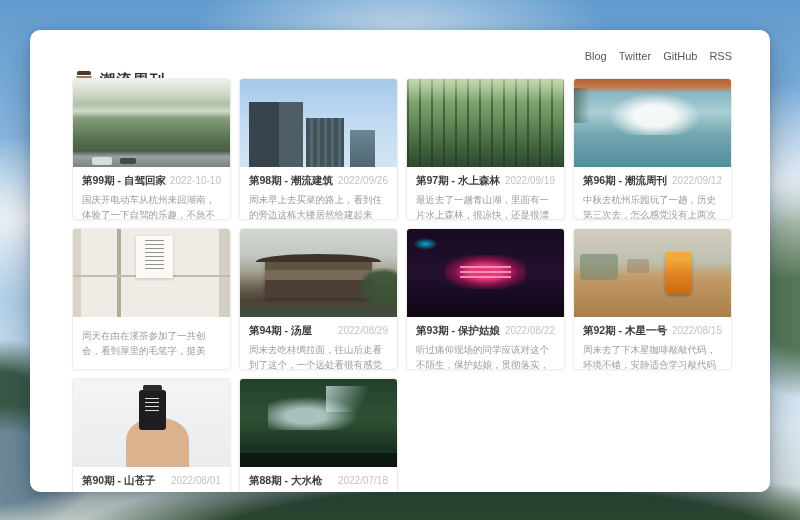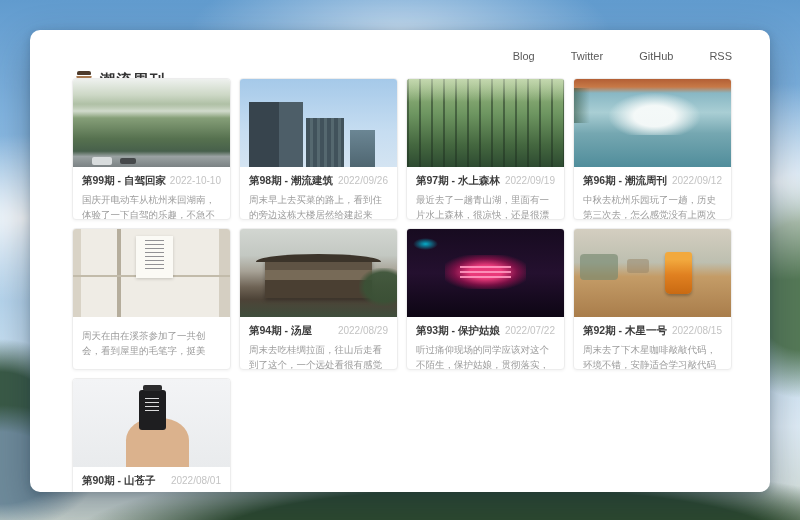--- a/index.html
+++ b/index.html
@@ -20,21 +20,21 @@
     position:absolute;left:30px;top:30px;width:740px;height:462px;
     background:#fff;border-radius:10px;overflow:hidden;
     box-shadow:0 18px 40px rgba(25,45,65,.38),0 2px 8px rgba(25,45,65,.22);
   }
   .header{position:absolute;left:46px;right:38px;top:13px;height:26px;display:flex;align-items:center;justify-content:space-between;}
   .brand{display:flex;align-items:center;gap:8px;margin-top:48px;}
   .cup{width:16px;height:18px;}
   .cup-lid{width:14px;height:4px;background:#4e3b2c;border-radius:2px 2px 1px 1px;margin:0 auto;}
   .cup-body{width:16px;height:13px;margin-top:1px;background:linear-gradient(180deg,#a87a52 0 30%,#ece2d2 30% 62%,#7d4f31 62%);clip-path:polygon(2% 0,98% 0,82% 100%,18% 100%);}
   .brand-title{font-size:15px;font-weight:bold;color:#333;letter-spacing:1.5px;}
-  .nav{display:flex;gap:36px;}
+  .nav{display:flex;gap:12px;}
   .nav span{font-size:11px;color:#595959;cursor:pointer;}
   .grid{position:absolute;left:42px;top:48px;width:660px;display:grid;grid-template-columns:repeat(4,159px);grid-auto-rows:142px;gap:8px;}
   .card{background:#fff;border:1px solid #ededed;border-radius:4px;overflow:hidden;box-shadow:0 1px 3px rgba(0,0,0,.05);}
   .thumb{position:relative;height:88px;overflow:hidden;}
   .ph{position:absolute;}
   .card-body{padding:7px 9px 0;}
   .card-head{display:flex;justify-content:space-between;align-items:baseline;}
   .card-title{font-size:10.5px;font-weight:bold;color:#3c3c3c;margin:0;white-space:nowrap;}
   .card-date{font-size:10px;color:#c3c3c3;white-space:nowrap;}
   .card-excerpt{margin:4px 0 0;font-size:9.5px;color:#9c9c9c;line-height:15px;max-height:30px;overflow:hidden;}
@@ -148,21 +148,21 @@
 
   <article class="card">
     <div class="thumb" style="background: linear-gradient(rgb(23, 11, 32) 0%, rgb(36, 16, 47) 50%, rgb(13, 6, 20) 100%);">
           <div class="ph" style="left: 24%; top: 30%; width: 52%; height: 38%; background: radial-gradient(rgba(255, 62, 130, 0.9) 0px, rgba(255, 62, 130, 0.9) 28%, rgba(255, 20, 110, 0.4) 55%, rgba(255, 20, 110, 0) 80%);"></div>
           <div class="ph" style="left: 34%; top: 42%; width: 32%; height: 16%; background: repeating-linear-gradient(rgba(255, 150, 190, 0.9) 0px, rgba(255, 150, 190, 0.9) 2px, rgba(0, 0, 0, 0) 2px, rgba(0, 0, 0, 0) 5px);"></div>
           <div class="ph" style="left: 4%; top: 10%; width: 16%; height: 14%; background: radial-gradient(rgba(0, 225, 255, 0.75), rgba(0, 225, 255, 0) 70%);"></div>
         </div>
     <div class="card-body">
       <div class="card-head">
         <h3 class="card-title">第93期 - 保护姑娘</h3>
-        <span class="card-date">2022/07/22</span>
+        <span class="card-date">2022/08/22</span>
       </div>
       <p class="card-excerpt">听过痛仰现场的同学应该对这个不陌生，保护姑娘，贯彻落实，高虎这一群人看着老了，但是...</p>
     </div>
   </article>
 
   <article class="card">
     <div class="thumb" style="background: linear-gradient(rgb(212, 206, 192) 0%, rgb(189, 191, 176) 38%, rgb(196, 156, 103) 54%, rgb(169, 125, 75) 100%);">
           <div class="ph" style="left: 4%; top: 28%; width: 24%; height: 30%; background: rgba(118, 136, 112, 0.65); border-radius: 4px;"></div>
           <div class="ph" style="left: 34%; top: 34%; width: 14%; height: 16%; background: rgba(150, 130, 100, 0.5); border-radius: 3px;"></div>
           <div class="ph" style="left: 58%; top: 26%; width: 17%; height: 48%; background: linear-gradient(rgb(242, 169, 62) 0px, rgb(242, 169, 62) 18%, rgb(224, 128, 32) 55%, rgb(201, 106, 18) 100%); border-radius: 3px 3px 5px 5px; box-shadow: rgba(0, 0, 0, 0.25) 0px 2px 3px;"></div>
@@ -187,15 +187,29 @@
     <div class="card-body">
       <div class="card-head">
         <h3 class="card-title">第90期 - 山苍子</h3>
         <span class="card-date">2022/08/01</span>
       </div>
       <p class="card-excerpt"></p>
     </div>
   </article>
 
 
+  <article class="card">
+    <div class="thumb" style="background: linear-gradient(rgb(35, 64, 44) 0%, rgb(46, 82, 52) 45%, rgb(27, 51, 34) 78%, rgb(21, 39, 24) 100%);">
+          <div class="ph" style="left: 18%; top: 18%; width: 60%; height: 40%; background: radial-gradient(at 40% 60%, rgba(210, 230, 235, 0.75) 0px, rgba(210, 230, 235, 0.75) 25%, rgba(210, 230, 235, 0) 65%);"></div>
+          <div class="ph" style="left: 55%; top: 8%; width: 40%; height: 30%; background: linear-gradient(115deg, rgba(220, 240, 245, 0.7), rgba(220, 240, 245, 0) 60%);"></div>
+          <div class="ph" style="left: 0px; bottom: 0px; width: 100%; height: 16%; background: rgba(10, 18, 12, 0.75);"></div>
+        </div>
+    <div class="card-body">
+      <div class="card-head">
+        <h3 class="card-title">第88期 - 大水枪</h3>
+        <span class="card-date">2022/07/18</span>
+      </div>
+      <p class="card-excerpt"></p>
+    </div>
+  </article>
 </main>
 
 </div>
 
 </body></html>

